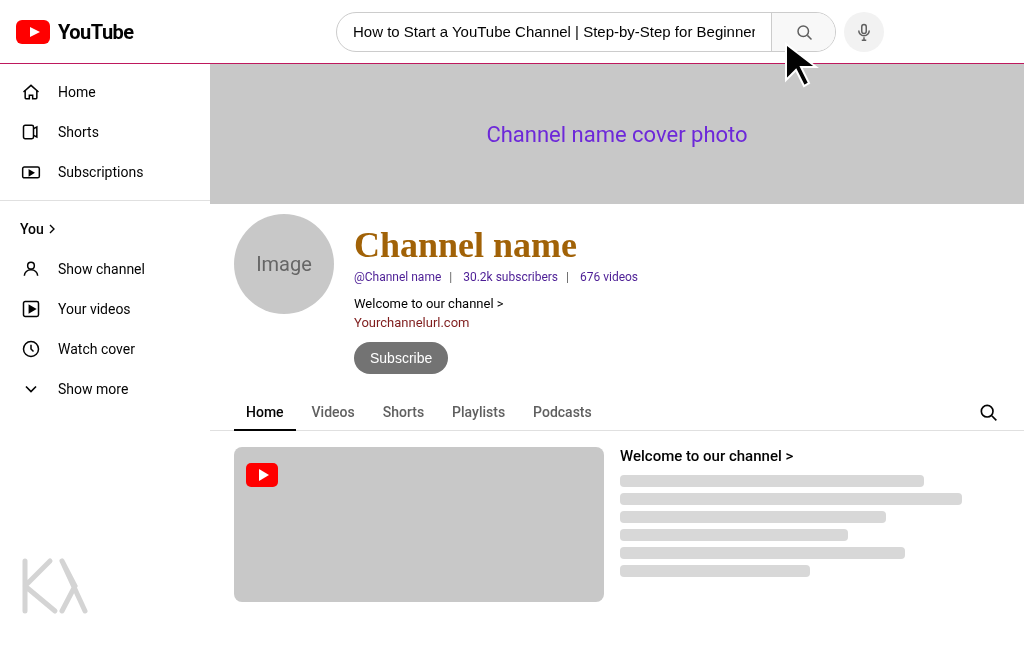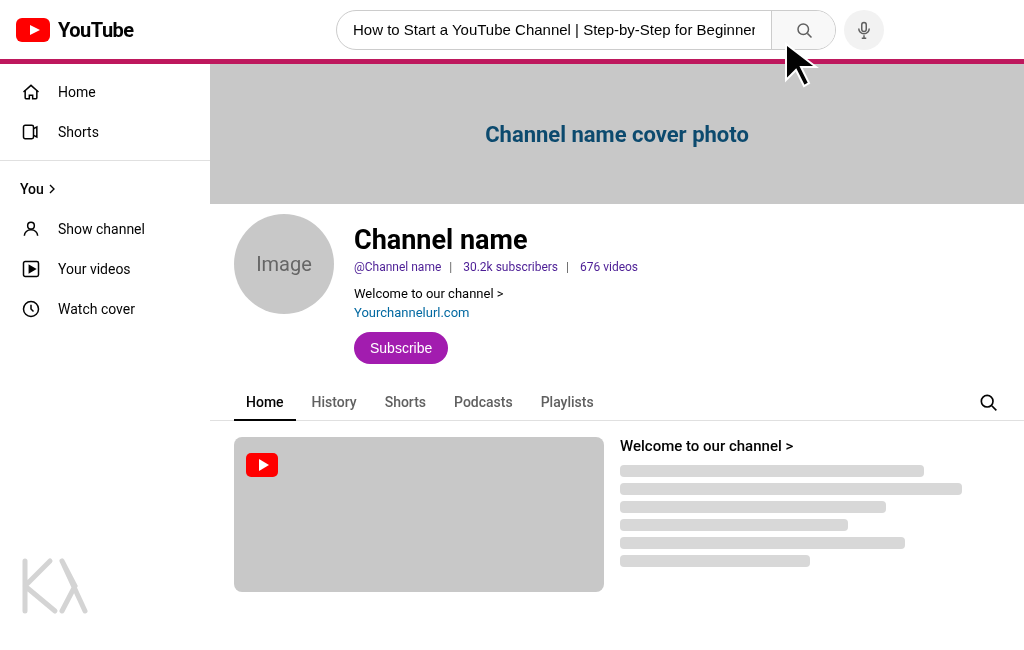--- a/index.html
+++ b/index.html
@@ -9,21 +9,21 @@
     .header {
       height: 64px;
       background: #fff;
       display: flex;
       align-items: center;
       padding: 0 16px;
       gap: 16px;
       position: fixed;
       top: 0; left: 0; right: 0;
       z-index: 100;
-      border-bottom: 5px solid #be185d;
+      border-bottom: 1px solid #be185d;
     }
     .logo-area {
       display: flex;
       align-items: center;
       gap: 8px;
       min-width: 180px;
     }
     .yt-logo-icon {
       width: 34px;
       height: 24px;
@@ -152,22 +152,22 @@
     .cover-photo {
       width: 100%;
       height: 140px;
       background: #c8c8c8;
       display: flex;
       align-items: center;
       justify-content: center;
     }
     .cover-photo-text {
       font-size: 22px;
-      color: #0c4a6e;
-      font-weight: 700;
+      color: #6d28d9;
+      font-weight: 400;
     }
 
     
     .channel-info {
       display: flex;
       align-items: flex-start;
       padding: 20px 24px;
       gap: 20px;
     }
     .channel-avatar {
@@ -180,28 +180,28 @@
       justify-content: center;
       flex-shrink: 0;
       margin-top: -10px;
     }
     .channel-avatar-text {
       font-size: 20px;
       color: #666;
       font-weight: 400;
     }
     .channel-details { flex: 1; }
-    .channel-name { font-size: 27px; font-weight: 700; color: #000000; margin-bottom: 4px; }
+    .channel-name { font-size: 36px; font-weight: 700; color: #a16207; margin-bottom: 4px; font-family: Liberation Serif, serif; }
     .channel-meta { font-size: 12px; color: #4c1d95; margin-bottom: 12px; }
     .channel-meta span { margin-right: 8px; }
     .channel-meta span:not(:last-child)::after { content: '|'; margin-left: 8px; color: #606060; }
     .channel-desc { font-size: 13px; color: #030303; margin-bottom: 4px; }
-    .channel-url { font-size: 13px; color: #0369a1; cursor: pointer; margin-bottom: 12px; }
+    .channel-url { font-size: 13px; color: #7f1d1d; cursor: pointer; margin-bottom: 12px; }
     .subscribe-btn {
-      background: #a21caf;
+      background: #737373;
       color: #fff;
       border: none;
       border-radius: 20px;
       padding: 8px 16px;
       font-size: 14px;
       font-weight: 500;
       cursor: pointer;
     }
 
     
@@ -321,20 +321,29 @@
     </div>
     <div class="sidebar-item">
       <span class="icon">
         <svg width="20" height="20" viewBox="0 0 24 24" fill="none" stroke="#030303" stroke-width="1.8">
             <rect x="3" y="4" width="12" height="16" rx="2"></rect>
             <path d="M15 8l4-2v12l-4-2"></path>
           </svg>
       </span>
       <span class="label">Shorts</span>
     </div>
+    <div class="sidebar-item">
+      <span class="icon">
+        <svg width="20" height="20" viewBox="0 0 24 24" fill="none" stroke="#030303" stroke-width="1.8">
+            <rect x="2" y="6" width="20" height="13" rx="2"></rect>
+            <path d="M10 10l5 3-5 3V10z" fill="#030303"></path>
+          </svg>
+      </span>
+      <span class="label">Subscriptions</span>
+    </div>
 
     <div class="sidebar-divider"></div>
 
     <div class="sidebar-section-header">
       <span class="label">You</span>
       <svg width="16" height="16" viewBox="0 0 24 24" fill="none" stroke="#030303" stroke-width="2">
           <path d="M9 18l6-6-6-6"></path>
         </svg>
     </div>
 
@@ -359,20 +368,28 @@
     <div class="sidebar-item">
       <span class="icon">
         <svg width="20" height="20" viewBox="0 0 24 24" fill="none" stroke="#030303" stroke-width="1.8">
             <circle cx="12" cy="12" r="9"></circle>
             <path d="M12 7v5l3 3"></path>
           </svg>
       </span>
       <span class="label">Watch cover</span>
     </div>
 
+    <div class="sidebar-item">
+      <span class="icon">
+        <svg width="20" height="20" viewBox="0 0 24 24" fill="none" stroke="#030303" stroke-width="2">
+            <path d="M6 9l6 6 6-6"></path>
+          </svg>
+      </span>
+      <span class="label">Show more</span>
+    </div>
   </div>
 
   <div class="main-content">
 
     <div class="cover-photo">
       <span class="cover-photo-text">Channel name cover photo</span>
     </div>
 
     <div class="channel-info">
       <div class="channel-avatar">
@@ -386,24 +403,24 @@
           <span>676 videos</span>
         </div>
         <div class="channel-desc">Welcome to our channel &gt;</div>
         <div class="channel-url">Yourchannelurl.com</div>
         <button class="subscribe-btn">Subscribe</button>
       </div>
     </div>
 
     <div class="channel-tabs">
       <div class="channel-tab active">Home</div>
-      <div class="channel-tab">History</div>
+      <div class="channel-tab">Videos</div>
       <div class="channel-tab">Shorts</div>
+      <div class="channel-tab">Playlists</div>
       <div class="channel-tab">Podcasts</div>
-      <div class="channel-tab">Playlists</div>
       <div class="tab-search">
         <svg width="20" height="20" viewBox="0 0 24 24" fill="none" stroke="#030303" stroke-width="2">
             <circle cx="11" cy="11" r="7"></circle>
             <line x1="16.5" y1="16.5" x2="22" y2="22"></line>
           </svg>
       </div>
     </div>
 
     <div class="channel-content">
       <div class="featured-video">

